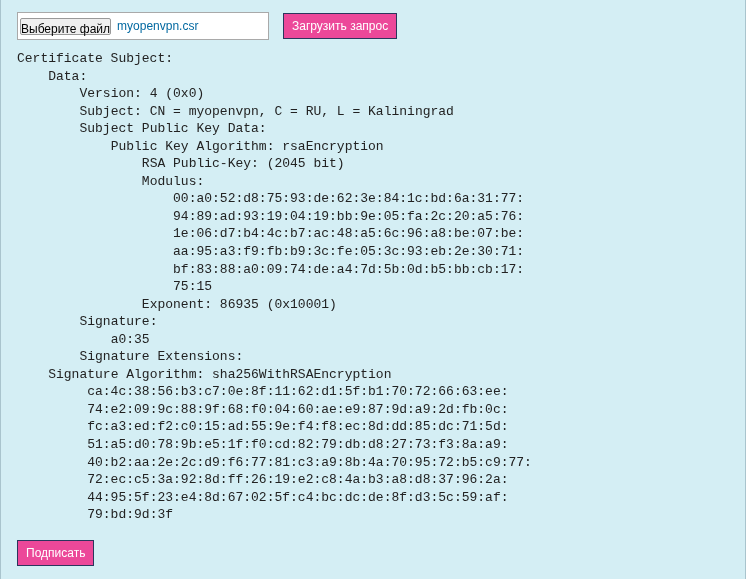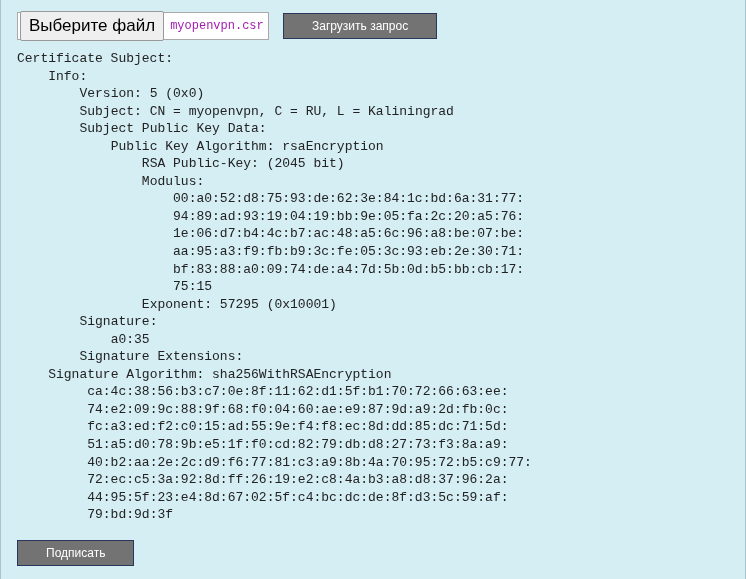--- a/index.html
+++ b/index.html
@@ -35,42 +35,41 @@
   .file-field {
     display: flex;
     align-items: center;
     border: 1px solid #a9a9a9;
     background: #fff;
     height: 26px;
     width: 250px;
     padding: 0;
   }
   .file-btn {
-    height: 30px;
+    height: 17px;
     margin: 2px;
-    padding: 0 8px;
-    font-size: 17px;
+    padding: 0 0;
+    font-size: 12px;
     background: #efefef;
     border: 1px solid #999;
     border-radius: 2px;
     cursor: pointer;
     line-height: 20px;
   }
   .file-name {
     font-size: 12px;
     padding-left: 4px;
-    color: #a21caf;
-    font-family: Liberation Mono, monospace;
+    color: #0369a1;
   }
   .btn-primary {
-    background: #737373;
+    background: #ec4899;
     color: #fff;
     border: 1px solid #2b365d;
     font-size: 12px;
-    padding: 5px 28px;
+    padding: 5px 8px;
     cursor: pointer;
     font-family: Arial, sans-serif;
   }
   pre.cert {
     font-family: "Courier New", Courier, monospace;
     font-size: 13px;
     line-height: 1.35;
     white-space: pre;
     margin: 10px 0 16px 0;
     color: #222;
@@ -84,34 +83,34 @@
 
   <div class="row">
     <div class="file-field">
       <button type="button" class="file-btn">Выберите файл</button>
       <span class="file-name">myopenvpn.csr</span>
     </div>
     <button type="button" class="btn-primary">Загрузить запрос</button>
   </div>
 
   <pre class="cert"><span>Certificate Subject:</span>
-    <span>Info:</span>
-        <span>Version: 5 (0x0)</span>
+    <span>Data:</span>
+        <span>Version: 4 (0x0)</span>
         <span>Subject: CN = myopenvpn, C = RU, L = Kaliningrad</span>
         <span>Subject Public Key Data:</span>
             <span>Public Key Algorithm: rsaEncryption</span>
                 <span>RSA Public-Key: (2045 bit)</span>
                 <span>Modulus:</span>
                     <span>00:a0:52:d8:75:93:de:62:3e:84:1c:bd:6a:31:77:</span>
                     <span>94:89:ad:93:19:04:19:bb:9e:05:fa:2c:20:a5:76:</span>
                     <span>1e:06:d7:b4:4c:b7:ac:48:a5:6c:96:a8:be:07:be:</span>
                     <span>aa:95:a3:f9:fb:b9:3c:fe:05:3c:93:eb:2e:30:71:</span>
                     <span>bf:83:88:a0:09:74:de:a4:7d:5b:0d:b5:bb:cb:17:</span>
                     <span>75:15</span>
-                <span>Exponent: 57295 (0x10001)</span>
+                <span>Exponent: 86935 (0x10001)</span>
         <span>Signature:</span>
             <span>a0:35</span>
         <span>Signature Extensions:</span>
     <span>Signature Algorithm: sha256WithRSAEncryption</span>
          <span>ca:4c:38:56:b3:c7:0e:8f:11:62:d1:5f:b1:70:72:66:63:ee:</span>
          <span>74:e2:09:9c:88:9f:68:f0:04:60:ae:e9:87:9d:a9:2d:fb:0c:</span>
          <span>fc:a3:ed:f2:c0:15:ad:55:9e:f4:f8:ec:8d:dd:85:dc:71:5d:</span>
          <span>51:a5:d0:78:9b:e5:1f:f0:cd:82:79:db:d8:27:73:f3:8a:a9:</span>
          <span>40:b2:aa:2e:2c:d9:f6:77:81:c3:a9:8b:4a:70:95:72:b5:c9:77:</span>
          <span>72:ec:c5:3a:92:8d:ff:26:19:e2:c8:4a:b3:a8:d8:37:96:2a:</span>

